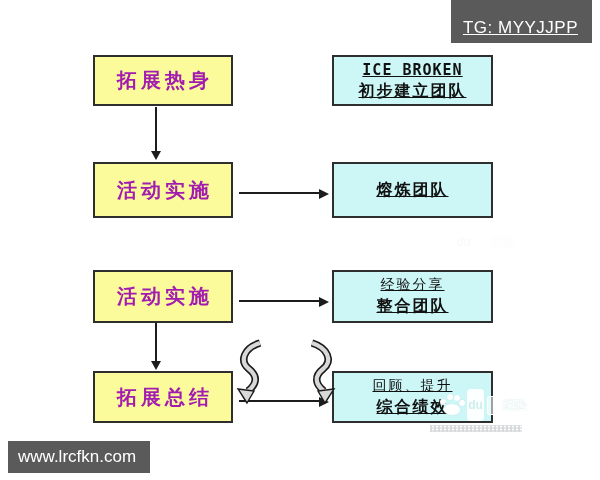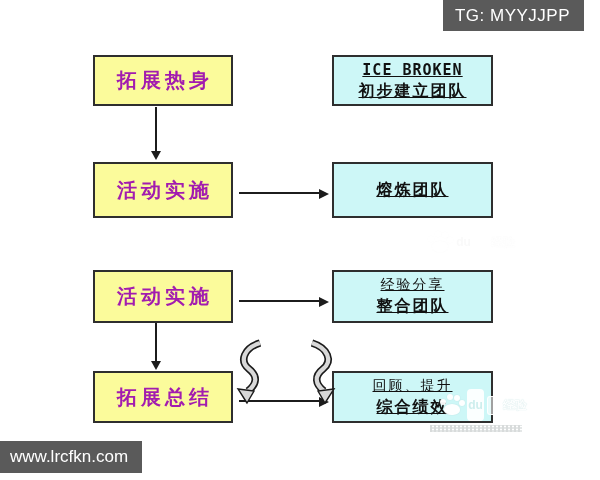--- a/index.html
+++ b/index.html
@@ -11,22 +11,22 @@
     --badge-text:#ffffff; --arrow:#1c1c1c; --box-border:#2e2e2e;
   }
   .abs{position:absolute;}
 
   
   .badge{
     background:var(--badge-bg); color:var(--badge-text);
     display:flex; align-items:center;
     font-family:"Liberation Sans", sans-serif;
   }
-  .tg-badge{ right:16px; top:8; height:31px; padding:0 14px 0 12px; font-size:17px; letter-spacing:0.5px;}
-  .site-badge{ left:0; top:441px; height:32px; padding:0 14px 0 10px; font-size:17px;}
+  .tg-badge{ right:8px; top:8; height:31px; padding:12px 14px 0 12px; font-size:17px; letter-spacing:0.5px;text-decoration:underline;}
+  .site-badge{ left:8px; top:441px; height:32px; padding:0 14px 0 10px; font-size:17px;}
 
   
   .ybox{
     left:93px; width:140px;
     background:var(--stage-box); border:2px solid var(--box-border);
     box-sizing:border-box;
     display:flex; align-items:center; justify-content:center;
     font-family:"Liberation Serif", serif;
     font-weight:bold; font-size:20px; letter-spacing:4px; color:#a21caf;
     text-indent:4px;

